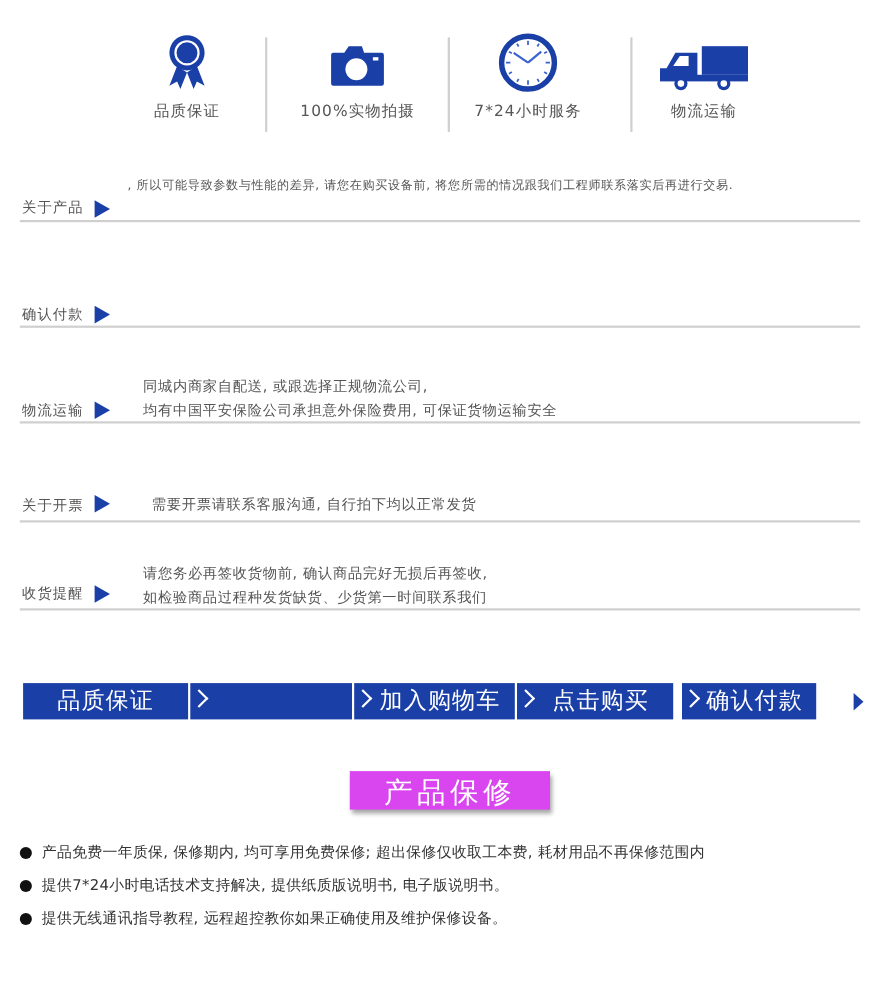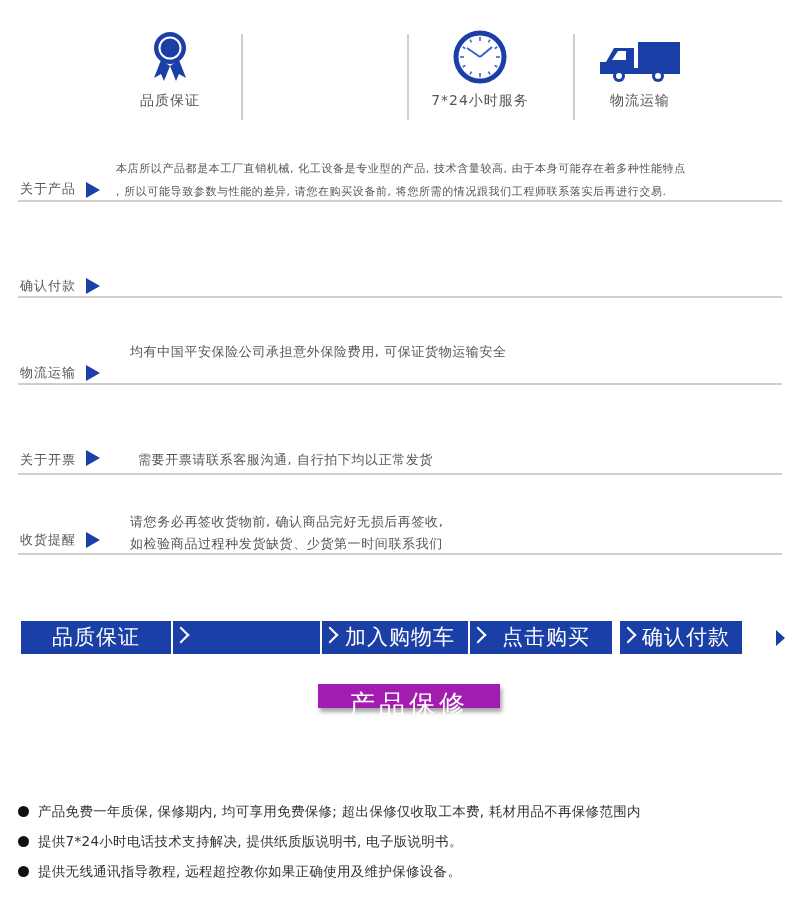--- a/index.html
+++ b/index.html
@@ -21,43 +21,51 @@
   .info-row .rtext { position: absolute; font-size: 13px; color: #555; line-height: 22px; white-space: nowrap; letter-spacing: 0.6px; }
   .info-row .rtext.small { font-size: 11px; line-height: 23px; }
 
   
   .process { position: absolute; top: 621px; left: 21px; width: 756px; height: 33px; }
   .step { position: absolute; top: 0; height: 33px; background: #1a3fa6; color: #fff; font-size: 21px; line-height: 33px; text-align: center; letter-spacing: 1px; }
   .step .chev { position: absolute; left: 2px; top: 8px; width: 10px; height: 10px; border-top: 2px solid #fff; border-right: 2px solid #fff; transform: rotate(45deg); }
   .process .tip { position: absolute; right: -8px; top: 9px; width: 0; height: 0; border-top: 8px solid transparent; border-bottom: 8px solid transparent; border-left: 9px solid #1a3fa6; }
 
   
-  .warranty-title { position: absolute; top: 684px; left: 318px; width: 182px; height: 24px; background: #a21caf; color: #fff; font-size: 26px; line-height: 40px; text-align: center; letter-spacing: 4px; box-shadow: 2px 4px 4px rgba(0,0,0,0.35); }
+  .warranty-title { position: absolute; top: 701px; left: 318px; width: 182px; height: 35px; background: #d946ef; color: #fff; font-size: 26px; line-height: 40px; text-align: center; letter-spacing: 4px; box-shadow: 2px 4px 4px rgba(0,0,0,0.35); }
 
   
-  .bullets { position: absolute; top: 764px; left: 18px; right: 0; margin-top: 36px; }
+  .bullets { position: absolute; top: 764px; left: 18px; right: 0; }
   .bullet { position: relative; height: 30px; line-height: 22px; font-size: 13.5px; color: #333; white-space: nowrap; letter-spacing: 0.3px; }
   .bullet .dot { position: absolute; left: 0; top: 6px; width: 11px; height: 11px; border-radius: 50%; background: #111; }
   .bullet .btext { position: absolute; left: 20px; top: 0; }
 </style>
 </head>
 <body>
 
 <div class="features">
   <div class="feature" style="left:0;">
     <svg class="icon" width="40" height="52" viewBox="0 0 40 52">
       <path d="M11 30 L4 48 L11 44 L14 51 L20 36 Z" fill="#1a3fa6"></path>
       <path d="M29 30 L36 48 L29 44 L26 51 L20 36 Z" fill="#1a3fa6"></path>
       <circle cx="20" cy="18" r="16" fill="#1a3fa6"></circle>
       <circle cx="20" cy="18" r="10.5" fill="none" stroke="#fff" stroke-width="2"></circle>
     </svg>
     <div class="flabel">品质保证</div>
   </div>
   <div class="vsep" style="left:141px;"></div>
 
+  <div class="feature" style="left:155px;">
+    <svg class="icon" style="top:10px;" width="52" height="40" viewBox="0 0 52 40">
+      <path d="M4 8 H14 L18 2 H30 L32 8 H48 Q50 8 50 10 V36 Q50 38 48 38 H4 Q2 38 2 36 V10 Q2 8 4 8 Z" fill="#1a3fa6"></path>
+      <circle cx="25" cy="23" r="10" fill="#fff"></circle>
+      <rect x="40" y="12" width="5" height="3" fill="#fff"></rect>
+    </svg>
+    <div class="flabel">100%实物拍摄</div>
+  </div>
   <div class="vsep" style="left:307px;"></div>
 
   <div class="feature" style="left:310px;">
     <svg class="icon" width="54" height="54" viewBox="0 0 54 54">
       <circle cx="27" cy="27" r="24" fill="#fff" stroke="#1a3fa6" stroke-width="5"></circle>
       <g stroke="#3a62d0" stroke-width="1.6">
         <line x1="27" y1="7" x2="27" y2="11"></line>
           <line x1="27" y1="43" x2="27" y2="47"></line>
         <line x1="7" y1="27" x2="11" y2="27"></line>
           <line x1="43" y1="27" x2="47" y2="27"></line>
@@ -89,36 +97,36 @@
         <circle cx="60" cy="36" r="3" fill="#fff"></circle>
     </svg>
     <div class="flabel">物流运输</div>
   </div>
 </div>
 
 <div class="info-row" style="top:158px; height:44px;">
   <span class="rlabel" style="top:22px;">关于产品</span>
   <span class="arrow" style="left:68px; top:24px;"></span>
   <div class="rtext small" style="left:98px; top:-1px;">
-    <div>本店所以产品都是本工厂直销机械, 化工设备是专业型的产品, 技术含量较高, 由于本身可能存在着多种性能特点</div>
     <div>, 所以可能导致参数与性能的差异, 请您在购买设备前,  将您所需的情况跟我们工程师联系落实后再进行交易.</div>
   </div>
   <div class="rule"></div>
 </div>
 
 <div class="info-row" style="top:272px; height:26px;">
   <span class="rlabel" style="top:5px;">确认付款</span>
   <span class="arrow" style="left:68px; top:6px;"></span>
   <div class="rule"></div>
 </div>
 
 <div class="info-row" style="top:340px; height:45px;">
   <span class="rlabel" style="top:24px;">物流运输</span>
   <span class="arrow" style="left:68px; top:25px;"></span>
   <div class="rtext" style="left:112px; top:1px;">
+    <div>同城内商家自配送, 或跟选择正规物流公司,</div>
     <div>均有中国平安保险公司承担意外保险费用, 可保证货物运输安全</div>
   </div>
   <div class="rule"></div>
 </div>
 
 <div class="info-row" style="top:444px; height:31px;">
   <span class="rlabel" style="top:7px;">关于开票</span>
   <span class="arrow" style="left:68px; top:6px;"></span>
   <div class="rtext" style="left:120px; top:5px;">需要开票请联系客服沟通, 自行拍下均以正常发货</div>
   <div class="rule"></div>

